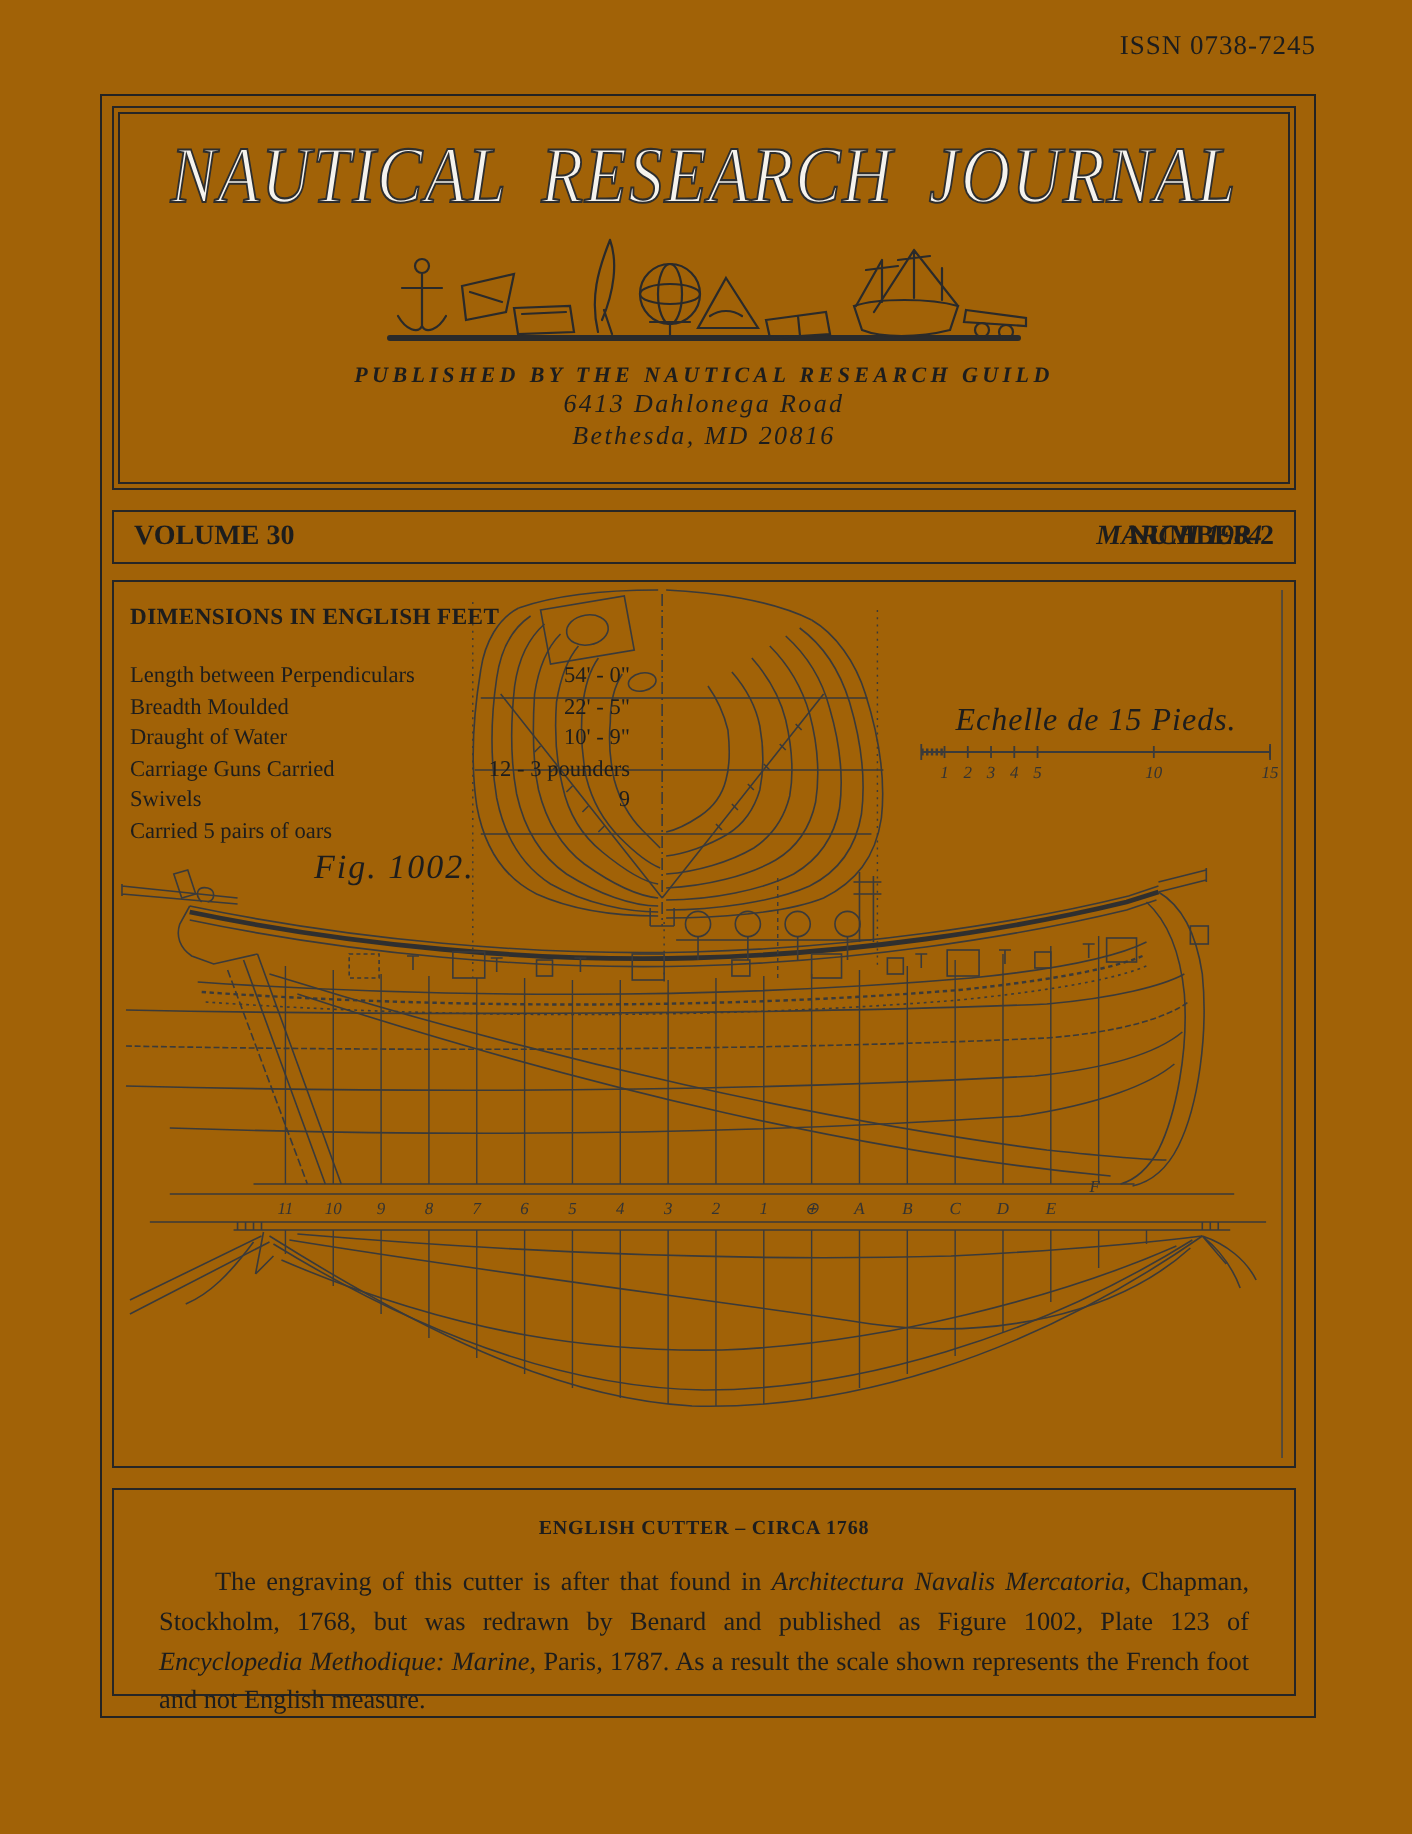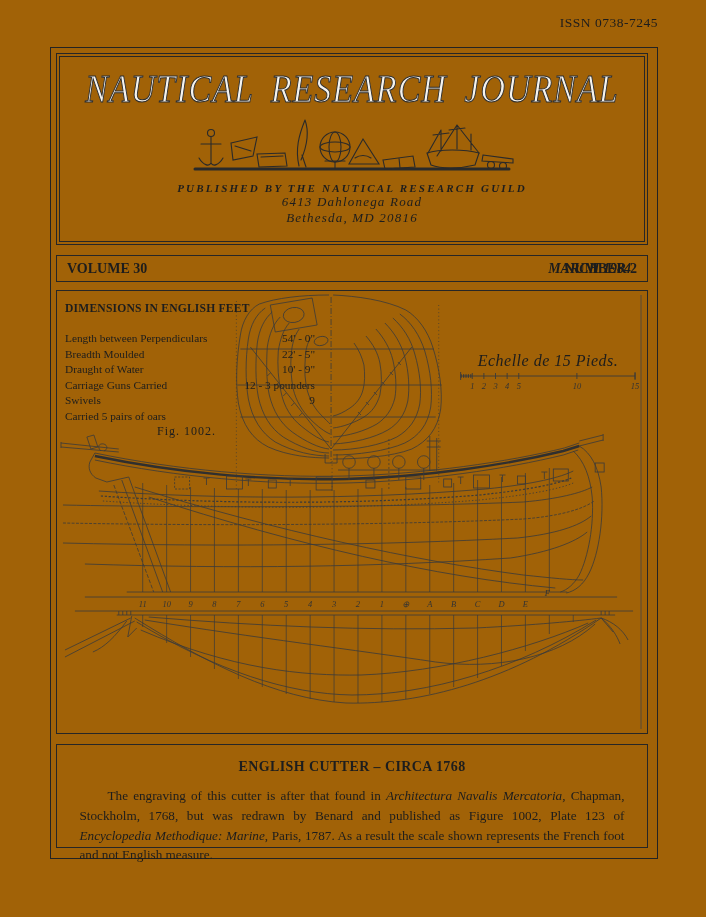--- a/index.html
+++ b/index.html
@@ -22,26 +22,26 @@
   .issue-bar .center{position:absolute;left:0;right:16px;text-align:right;font-style:italic;}
   .issue-bar .right{margin-left:auto;flex:0 0 auto;}
   
   .plate-box{position:absolute;left:5px;top:242px;width:592px;height:444px;border:1.2px solid #262626;box-sizing:border-box;}
   .plate-svg{position:absolute;inset:0;width:100%;height:100%;}
   .dims{position:absolute;left:8px;top:10px;width:252px;font-size:11.3px;line-height:1.38;background:transparent;}
   .dims-heading{font-weight:600;font-size:11.6px;letter-spacing:.2px;margin-bottom:14px;}
   .dim-row{display:grid;grid-template-columns:156px 94px;}
   .dim-row .dv{text-align:right;}
   .dim-row.num .dv{text-align:right;}
-  .fig-label{position:absolute;left:100px;top:133px;font-size:12px;letter-spacing:1px;}
+  .fig-label{position:absolute;left:100px;top:133px;font-style:italic;font-size:17px;letter-spacing:1px;}
   .scale-label{position:absolute;left:398px;top:61px;width:186px;text-align:center;font-style:italic;font-size:16px;letter-spacing:.5px;}
   .stn{font:italic 8.5px "Liberation Serif",serif;fill:#333;text-anchor:middle;}
   
   .caption-box{position:absolute;left:5px;top:696px;width:592px;height:104px;border:1.2px solid #262626;box-sizing:border-box;}
-  .caption-title{margin-top:14px;text-align:center;font-weight:700;font-size:14px;letter-spacing:.4px;}
+  .caption-title{margin-top:14px;text-align:center;font-weight:700;font-size:10px;letter-spacing:.4px;}
   .caption-body{width:545px;margin:11px auto 0;font-size:13.2px;line-height:1.5;text-align:justify;text-indent:28px;}
 </style>
 </head>
 <body>
 
 <div class="page">
   <div class="issn">ISSN 0738-7245</div>
 
   <div class="outer-border">
 

